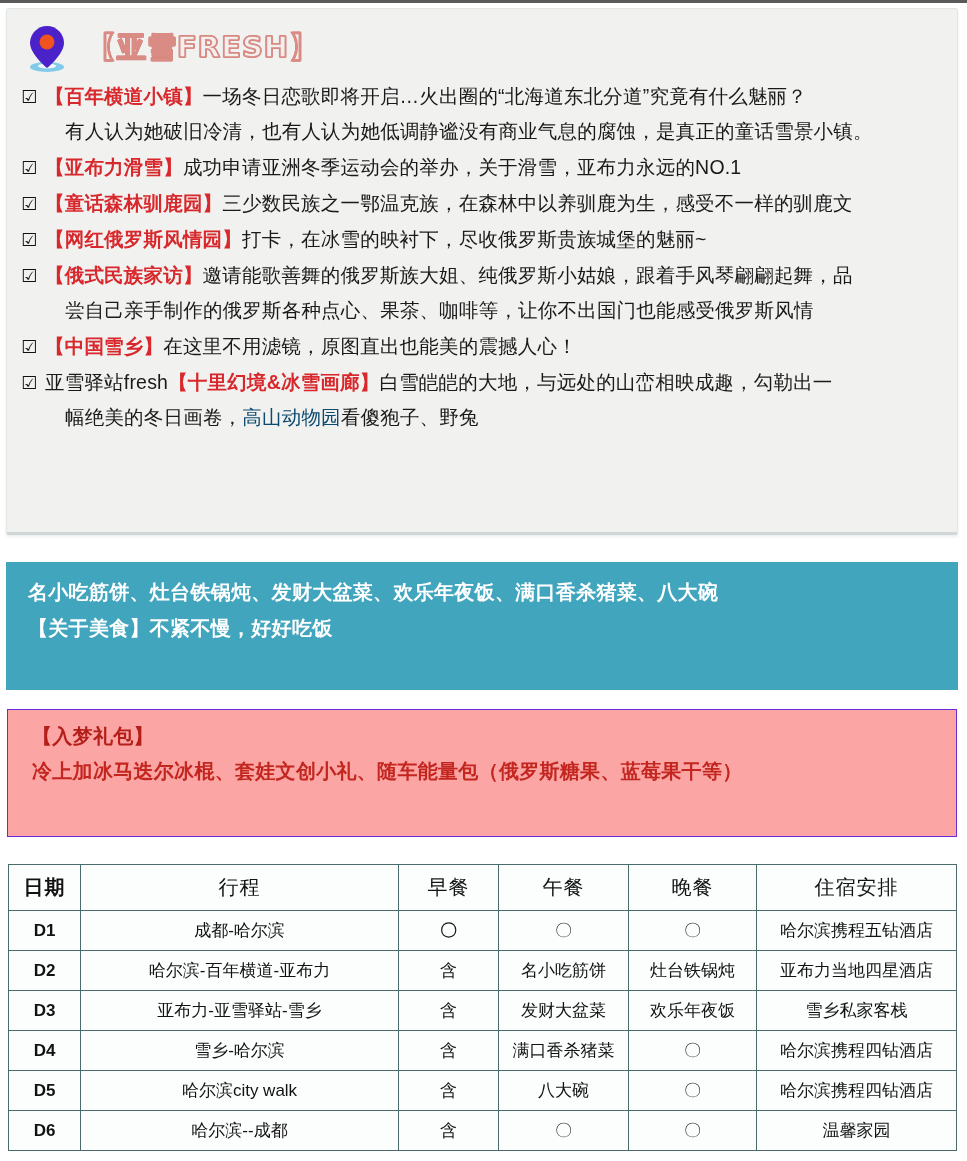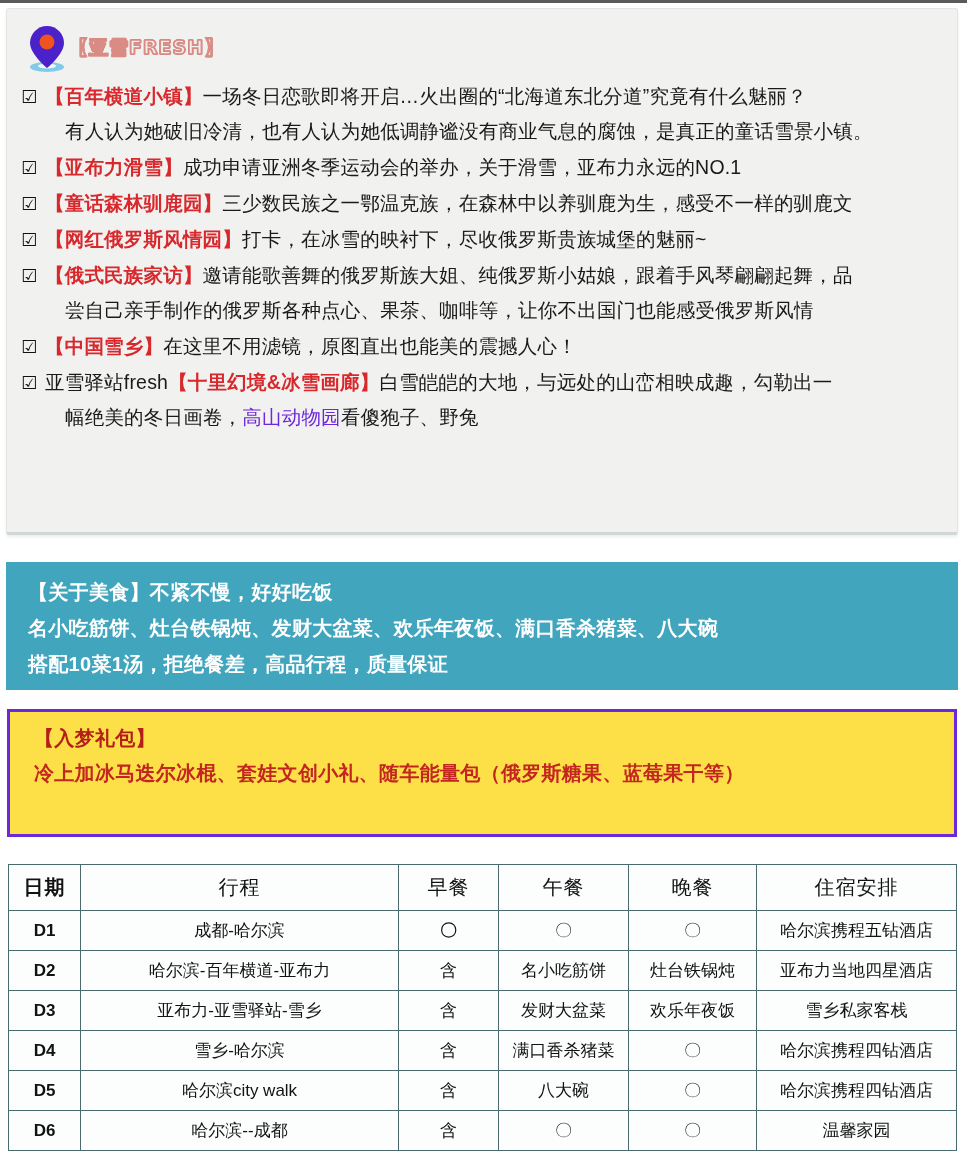--- a/index.html
+++ b/index.html
@@ -37,21 +37,22 @@
     padding: 10px 14px 0 14px;
   }
   .brand-row {
     display: flex;
     align-items: center;
     height: 58px;
     padding-left: 4px;
   }
   .pin-icon { width: 44px; height: 50px; flex: 0 0 44px; }
   .brand-title {
-    font-size: 19px;
+    margin-left: 18px;
+    font-size: 29px;
     font-weight: 700;
     letter-spacing: 1px;
     color: #f3efee;
     -webkit-text-stroke: 1.6px #d98b84;
     text-shadow:
        1px 0 0 #cf7d78, -1px 0 0 #cf7d78,
        0 1px 0 #cf7d78, 0 -1px 0 #cf7d78;
     font-family: "DejaVu Sans", sans-serif;
   }
 
@@ -68,21 +69,21 @@
   .chk {
     flex: 0 0 24px;
     font-size: 18px;
     line-height: 35px;
     color: #111;
     font-family: "DejaVu Sans", sans-serif;
   }
   .btext { flex: 1 1 auto; }
   .btext .cont { display: block; padding-left: 20px; }
   .red { color: #d8282c; font-weight: 700; margin-top: 32px; }
-  .redlite { color: #6d28d9; }
+  .redlite { color: #0c4a6e; }
 
   
   .panel-food {
     position: absolute;
     left: 6px; top: 562px;
     width: 952px; height: 128px;
     background: #41a5bd;
     padding: 12px 22px 0 22px;
   }
   .panel-food .fline {
@@ -91,22 +92,22 @@
     line-height: 36px;
     font-weight: 700;
     letter-spacing: 0.3px;
   }
 
   
   .panel-gift {
     position: absolute;
     left: 7px; top: 709px;
     width: 950px; height: 128px;
-    background: #fde047;
-    border: 3px solid #6d28d9;
+    background: #fca5a5;
+    border: 1px solid #6d28d9;
     padding: 9px 16px 0 24px;
   }
   .panel-gift .gline {
     color: #c2261f;
     font-size: 20px;
     line-height: 35px;
     font-weight: 700;
     letter-spacing: 0.3px;
   }
   .panel-gift .gtitle { color: #b51f1a; }
@@ -223,23 +224,22 @@
         <span class="btext">
           <span>亚雪驿站fresh</span><span class="red">【十里幻境&amp;冰雪画廊】</span><span>白雪皑皑的大地，与远处的山峦相映成趣，勾勒出一</span>
           <span class="cont"><span>幅绝美的冬日画卷，</span><span class="redlite">高山动物园</span><span>看傻狍子、野兔</span></span>
         </span>
       </div>
 
     </div>
   </div>
 
   <div class="panel-food">
+    <div class="fline">名小吃筋饼、灶台铁锅炖、发财大盆菜、欢乐年夜饭、满口香杀猪菜、八大碗</div>
     <div class="fline">【关于美食】不紧不慢，好好吃饭</div>
-    <div class="fline">名小吃筋饼、灶台铁锅炖、发财大盆菜、欢乐年夜饭、满口香杀猪菜、八大碗</div>
-    <div class="fline">搭配10菜1汤，拒绝餐差，高品行程，质量保证</div>
   </div>
 
   <div class="panel-gift">
     <div class="gline gtitle">【入梦礼包】</div>
     <div class="gline">冷上加冰马迭尔冰棍、套娃文创小礼、随车能量包（俄罗斯糖果、蓝莓果干等）</div>
   </div>
 
   <div class="panel-table">
     <table class="itin">
       <colgroup>

